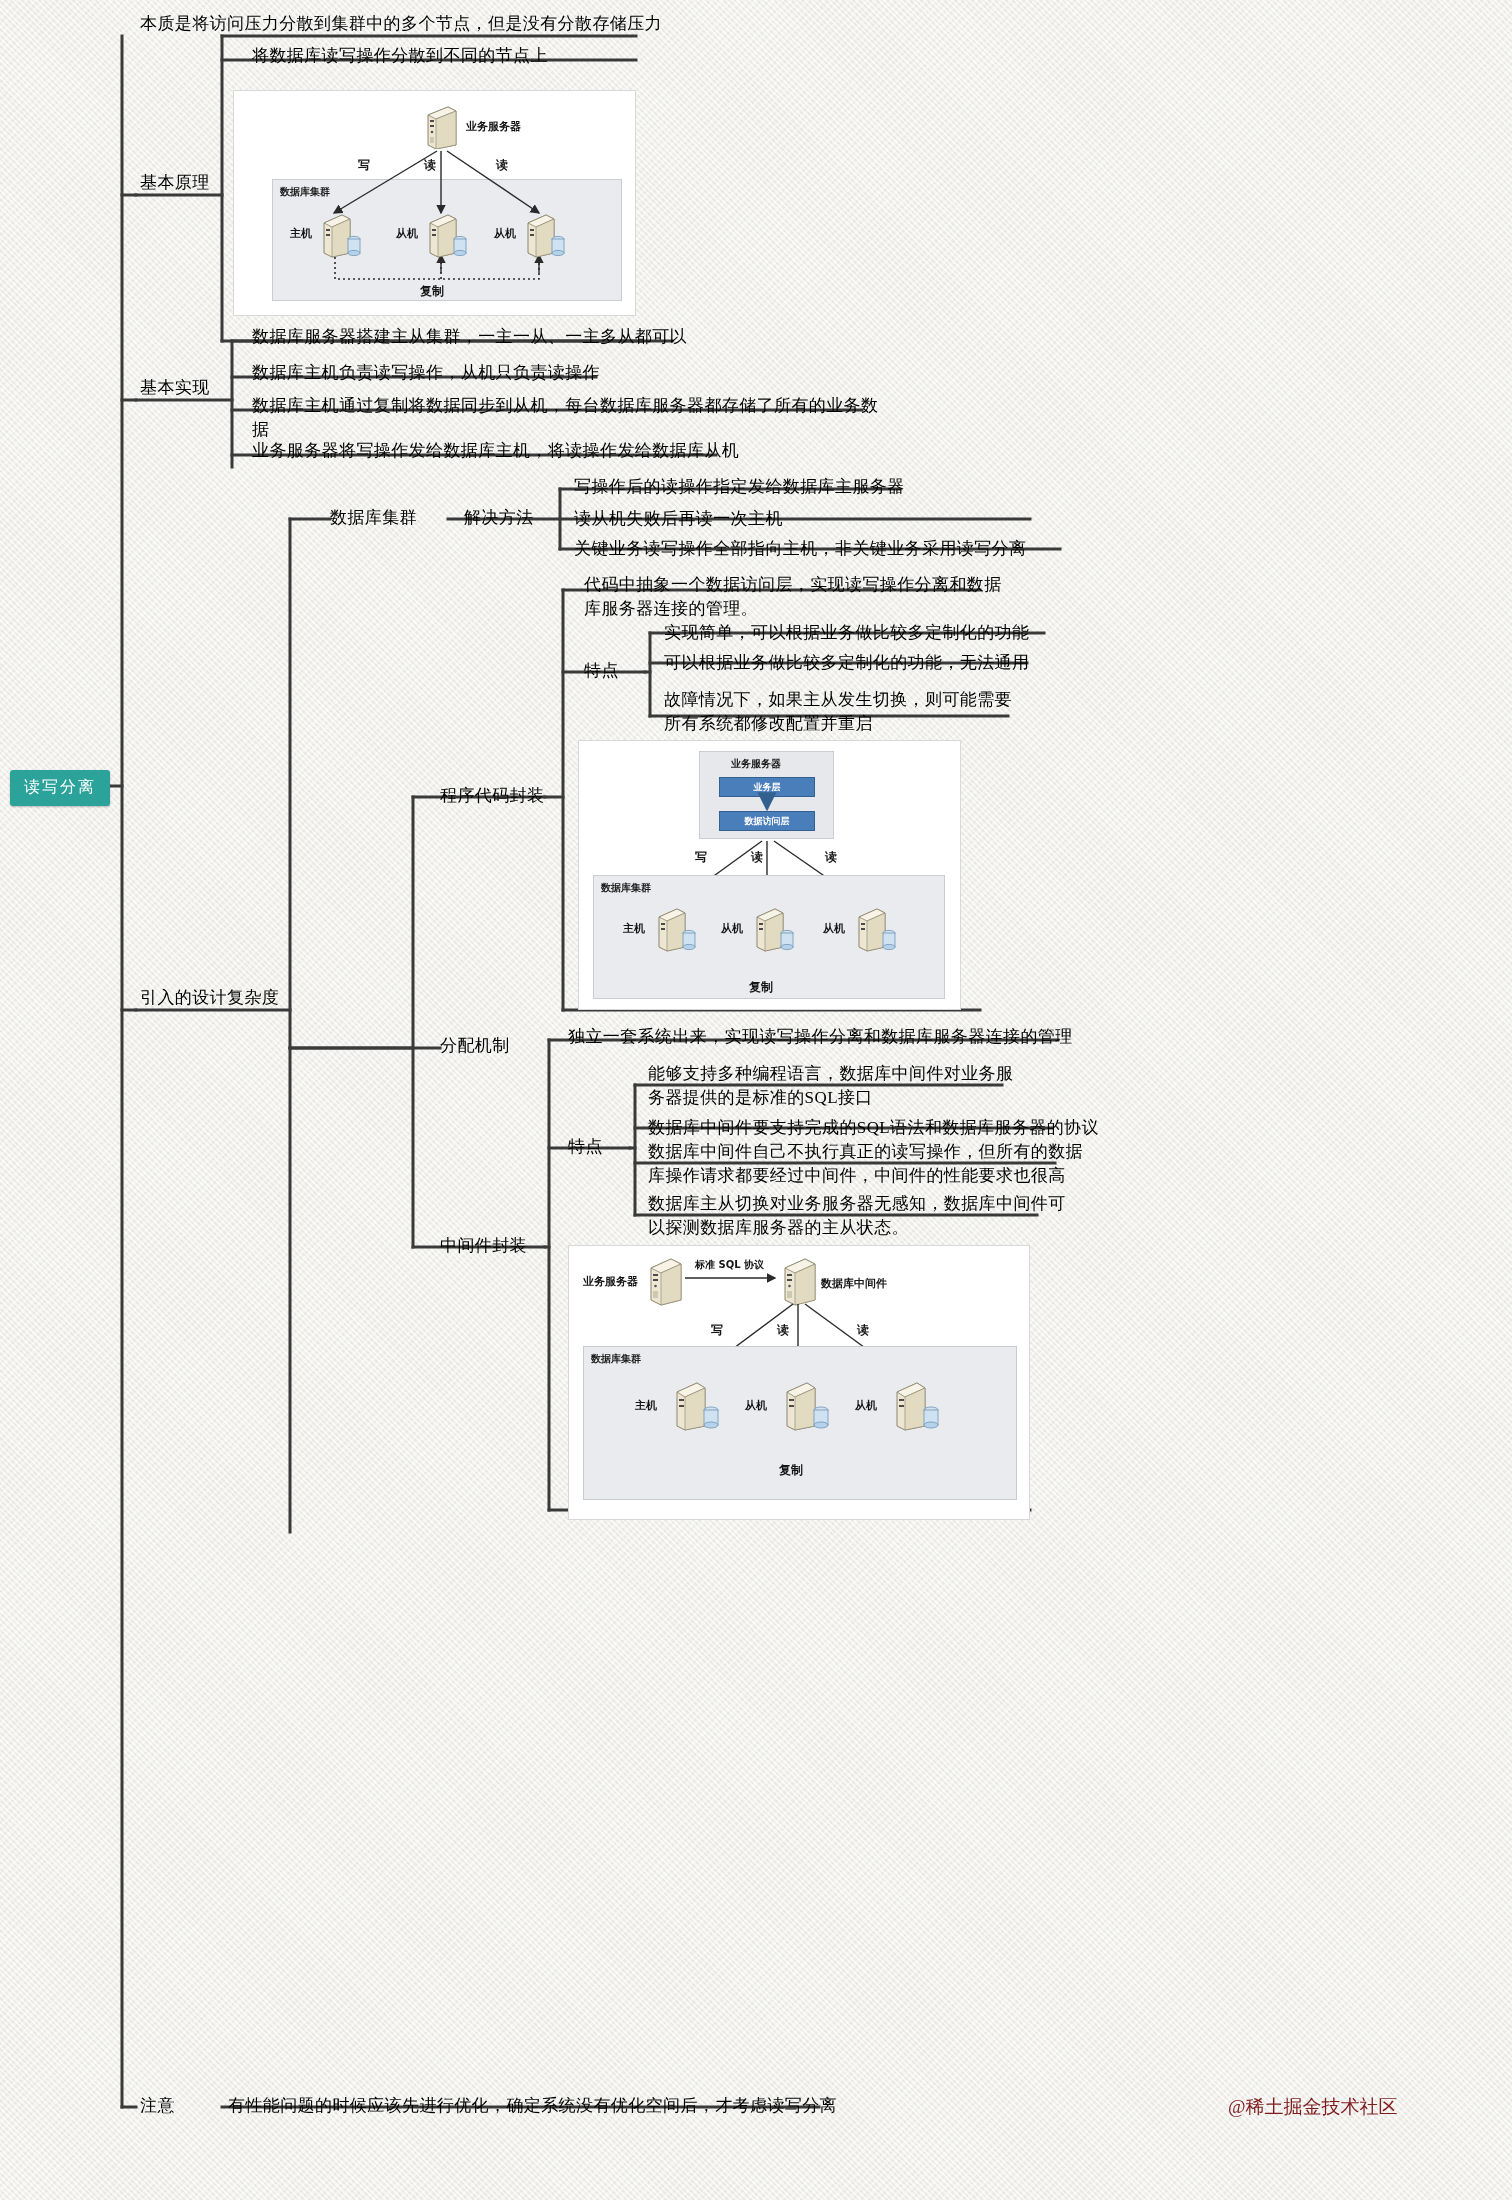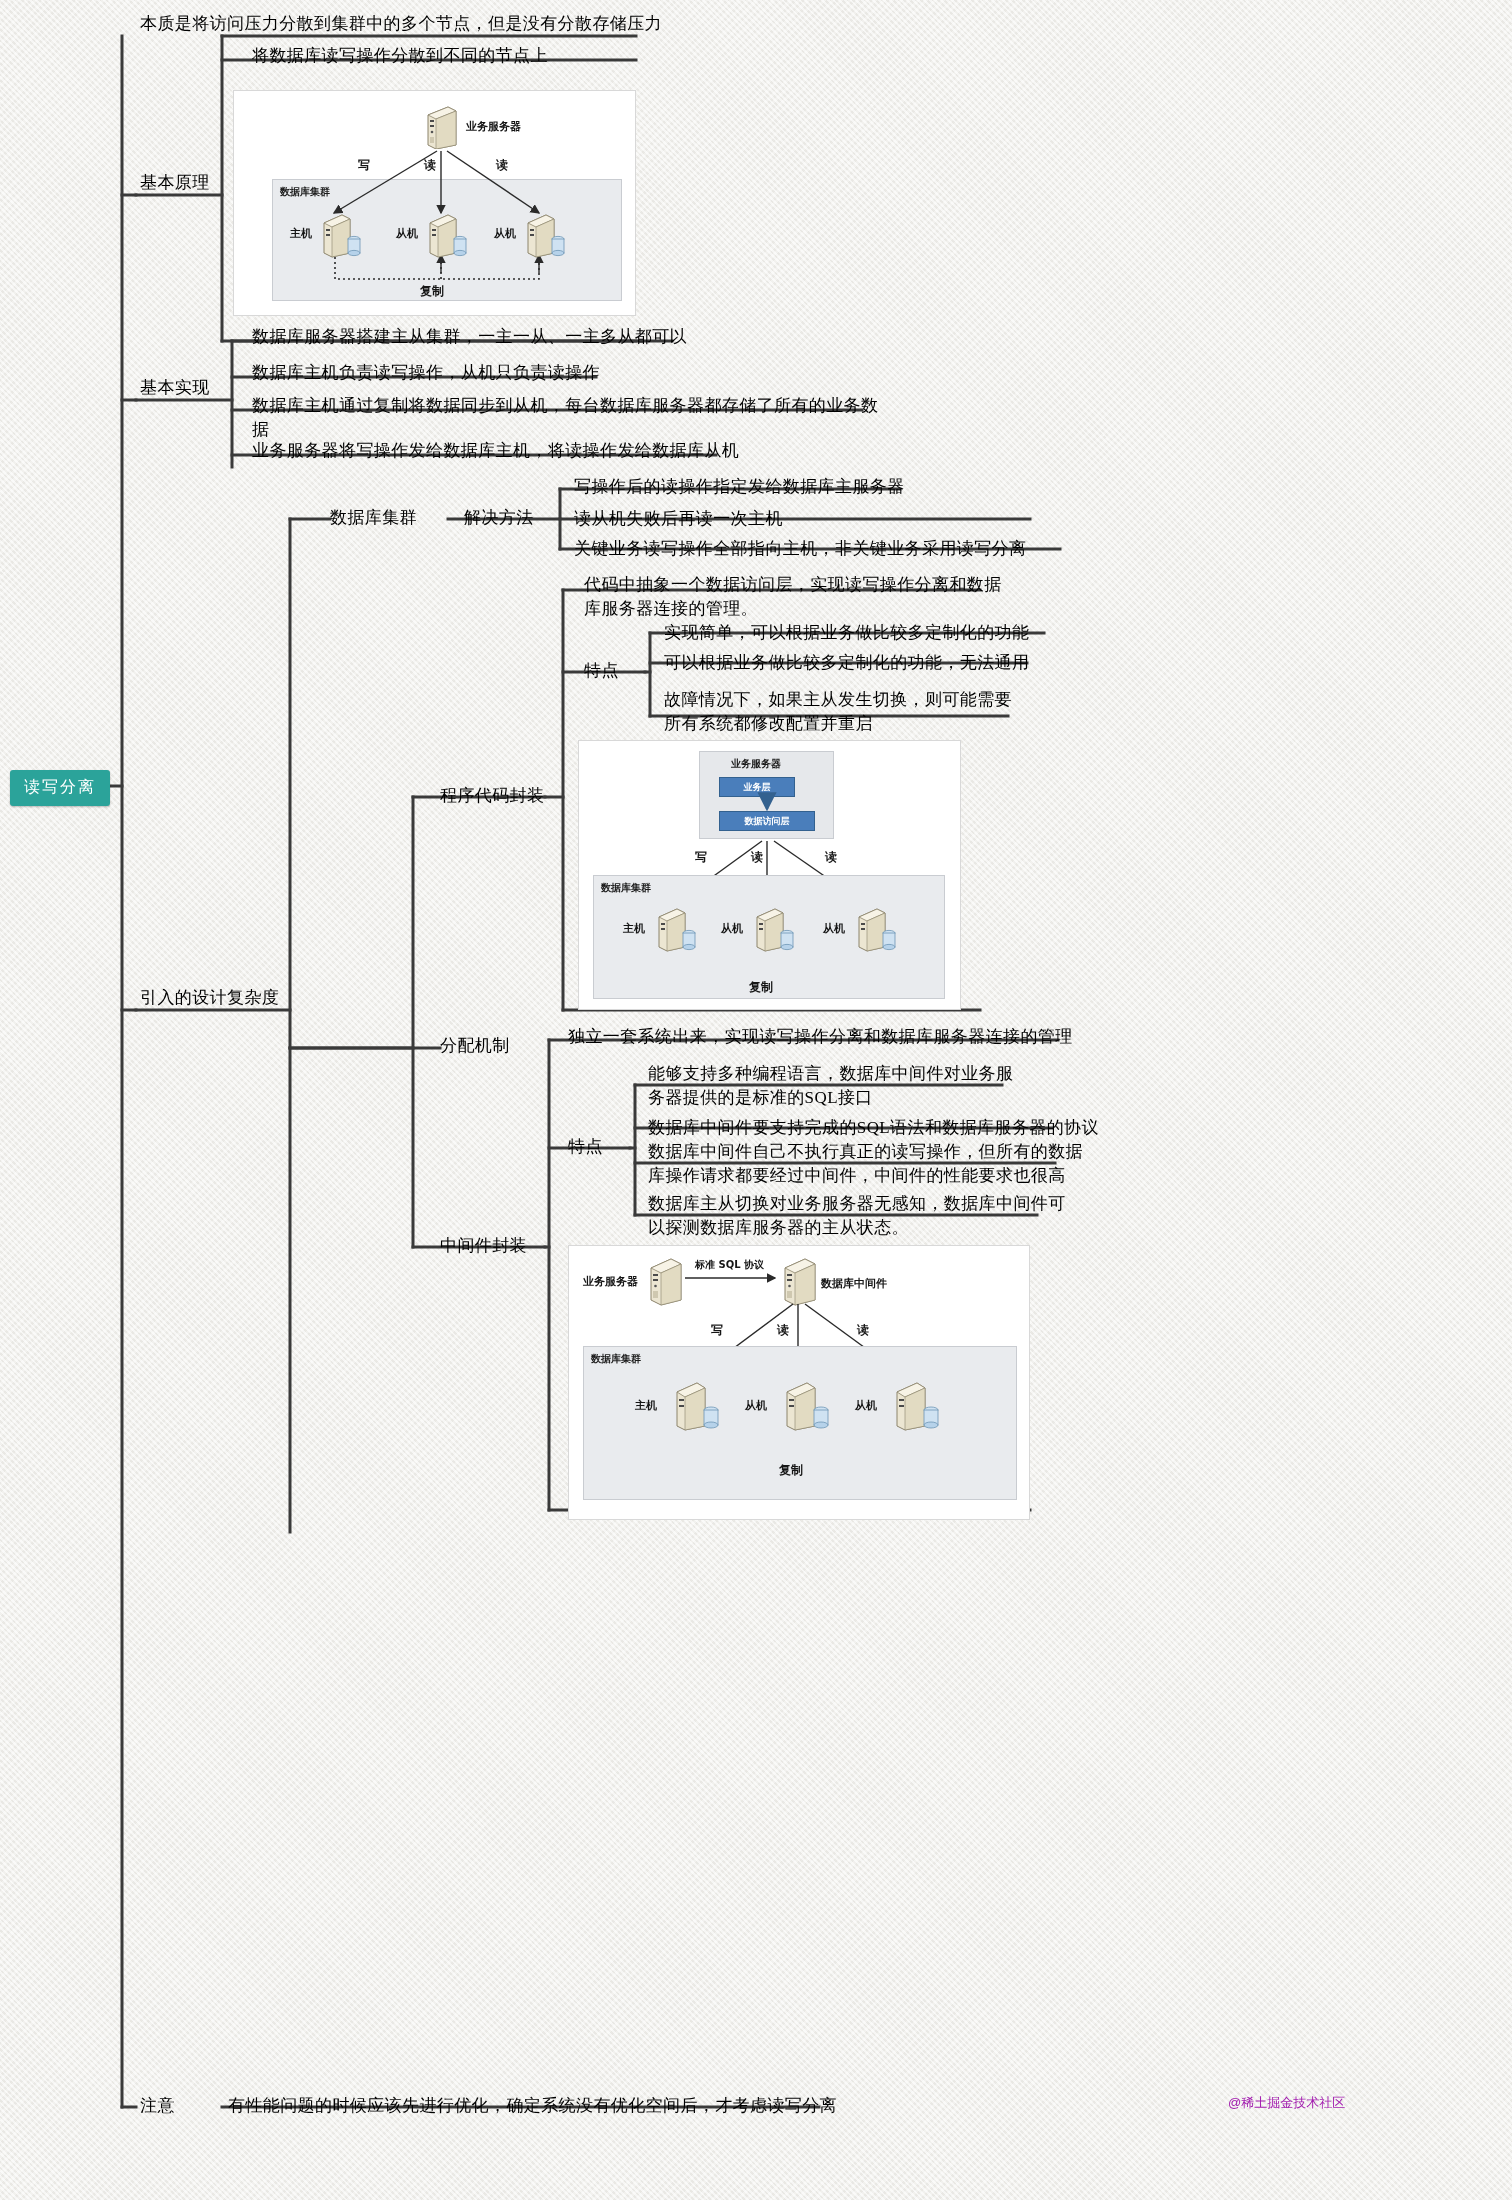--- a/index.html
+++ b/index.html
@@ -96,23 +96,23 @@
   .grey-box {
     position: absolute;
     background: #e6e8eb;
     border: 1px solid #c9ccd1;
   }
 
   svg.overlay { position: absolute; left:0; top:0; overflow: visible; }
 
   .watermark {
     position: absolute;
-    font-family: Liberation Sans, sans-serif;
-    font-size: 13px;
-    color: #a21caf;
+    font-family: Liberation Serif, serif;
+    font-size: 19px;
+    color: #7f1d1d;
     white-space: nowrap;
   }
 </style>
 </head>
 <body>
 
 <svg class="overlay" width="1512" height="2200" aria-hidden="true">
   <g stroke="#3a3a3a" stroke-width="3" fill="none" stroke-linecap="square">
 
     <path d="M110 786 H122"></path>
@@ -310,21 +310,21 @@
 
 <div class="node" style="left:664px; top:621px;">实现简单，可以根据业务做比较多定制化的功能</div>
 <div class="node" style="left:664px; top:651px;">可以根据业务做比较多定制化的功能，无法通用</div>
 <div class="node" style="left:664px; top:688px;"><span>故障情况下，如果主从发生切换，则可能需要</span><br><span>所有系统都修改配置并重启</span></div>
 
 <div class="pic" style="left:578px; top:740px; width:383px; height:270px;">
   <div class="pic-inner">
 
     <div class="grey-box" style="left:120px; top:10px; width:135px; height:88px;"></div>
     <div class="cluster-title" style="left:152px; top:16px;">业务服务器</div>
-    <div class="blue-box" style="left:140px; top:36px; width:76px; height:20px;">业务层</div>
+    <div class="blue-box" style="left:140px; top:36px; width:96px; height:20px;">业务层</div>
     <div class="blue-box" style="left:140px; top:70px; width:96px; height:20px;">数据访问层</div>
 
     <svg class="overlay" width="383" height="270">
       <defs>
         <marker id="ah2" markerWidth="7" markerHeight="7" refX="6" refY="3.5" orient="auto">
           <polygon points="0,0 7,3.5 0,7" fill="#2a2a2a"></polygon>
         </marker>
         <marker id="ah2b" markerWidth="8" markerHeight="8" refX="7" refY="4" orient="auto">
           <polygon points="0,0 8,4 0,8" fill="#33618f"></polygon>
         </marker>

